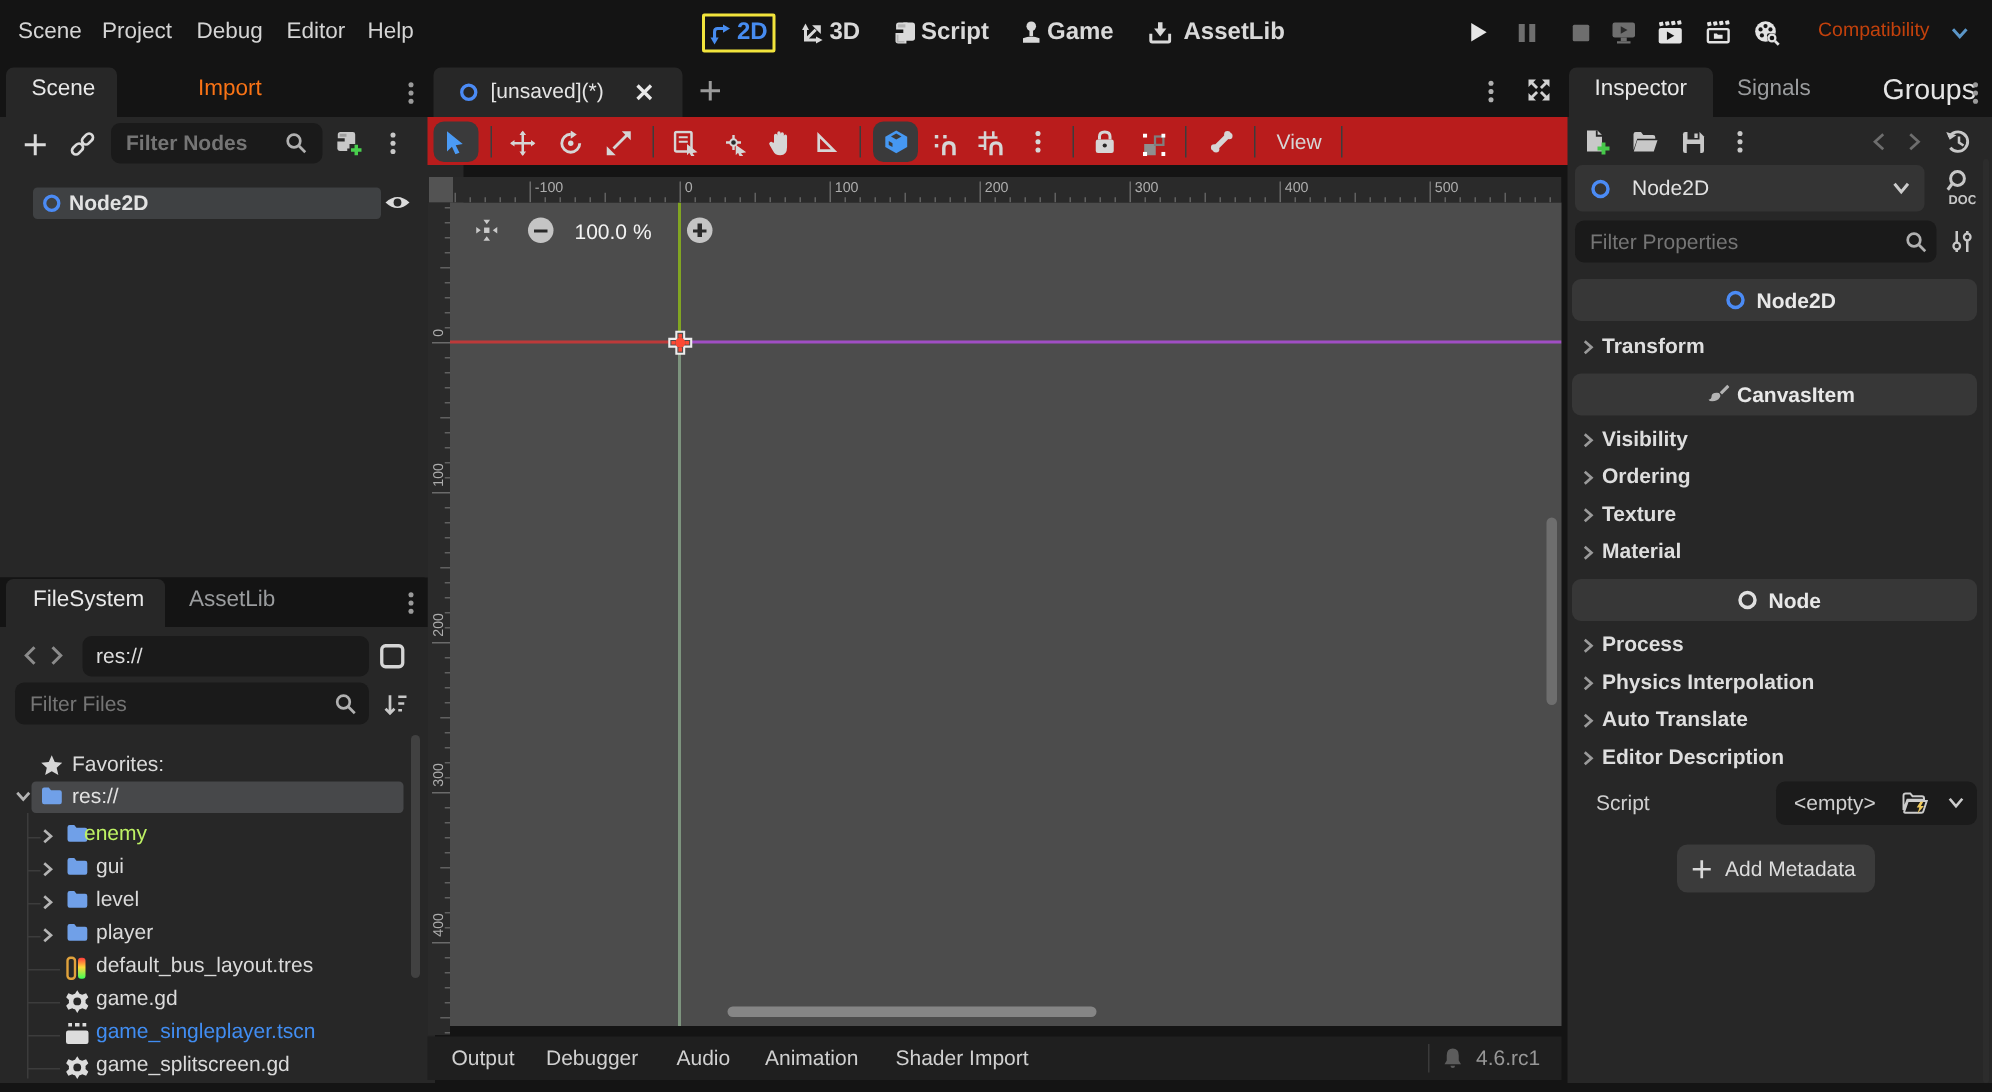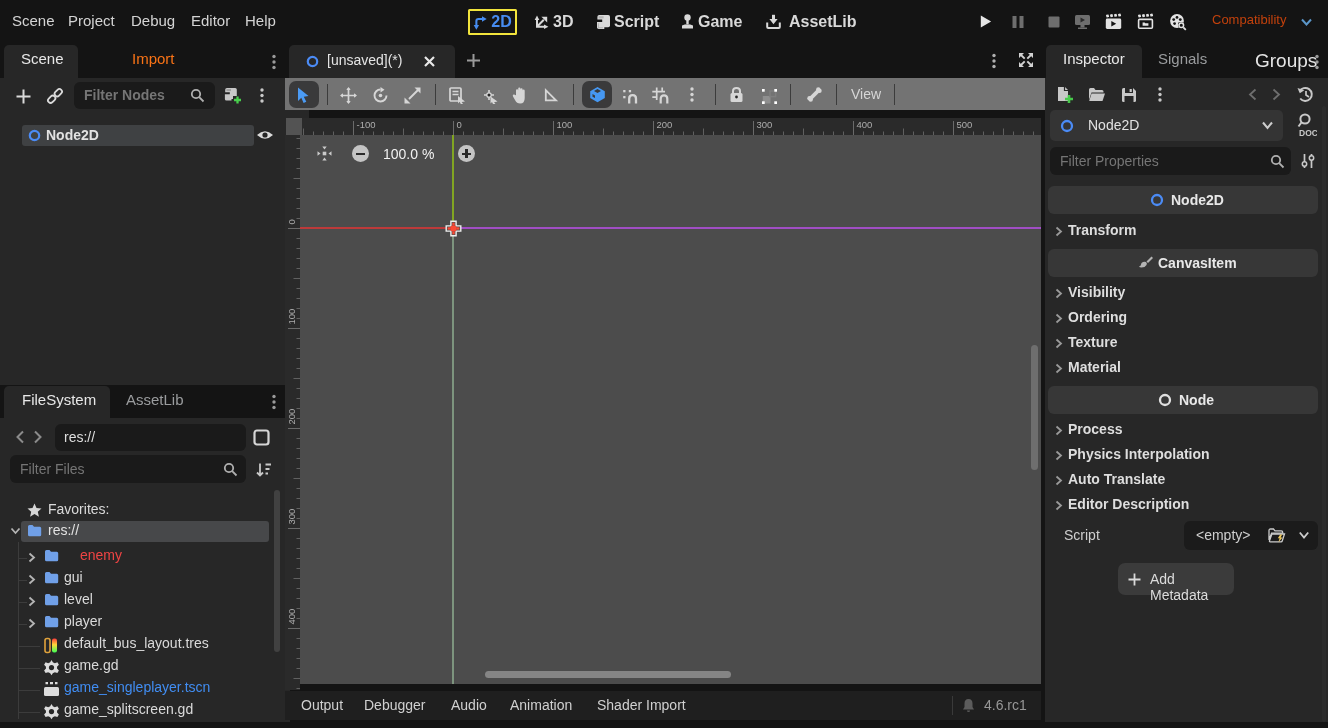--- a/index.html
+++ b/index.html
@@ -229,21 +229,21 @@
 
   <div class="abs" style="left:18px;top:124px;width:1px;height:177px;background:#3c3c3c;"></div>
 
   <div class="abs" style="left:18px;top:140px;width:9px;height:1px;background:#3c3c3c;"></div>
   <svg class="abs" style="left:28px;top:134px;" width="8" height="11" viewBox="0 0 8 11">
       <path d="M1.5 1.5 L6 5.5 L1.5 9.5" fill="none" stroke="#b4b4b4" stroke-width="1.8"></path>
     </svg>
   <svg class="abs" style="left:44px;top:131px;" width="15" height="13" viewBox="0 0 15 13">
       <path d="M1 2.5 Q1 1 2.5 1 L5.5 1 L7 2.8 L12.8 2.8 Q14.2 2.8 14.2 4.3 L14.2 10.7 Q14.2 12.2 12.8 12.2 L2.5 12.2 Q1 12.2 1 10.7 Z" fill="#70a0e8"></path>
     </svg>
-  <span class="abs" style="left:80px;top:129px;color:#ef4444;font-size:14px;">enemy</span>
+  <span class="abs" style="left:56px;top:129px;color:#bef264;font-size:14px;">enemy</span>
 
   <div class="abs" style="left:18px;top:162px;width:9px;height:1px;background:#3c3c3c;"></div>
   <svg class="abs" style="left:28px;top:156px;" width="8" height="11" viewBox="0 0 8 11">
       <path d="M1.5 1.5 L6 5.5 L1.5 9.5" fill="none" stroke="#b4b4b4" stroke-width="1.8"></path>
     </svg>
   <svg class="abs" style="left:44px;top:153px;" width="15" height="13" viewBox="0 0 15 13">
       <path d="M1 2.5 Q1 1 2.5 1 L5.5 1 L7 2.8 L12.8 2.8 Q14.2 2.8 14.2 4.3 L14.2 10.7 Q14.2 12.2 12.8 12.2 L2.5 12.2 Q1 12.2 1 10.7 Z" fill="#70a0e8"></path>
     </svg>
   <span class="abs" style="left:64px;top:151px;color:#dadada;font-size:14px;">gui</span>
 
@@ -317,21 +317,21 @@
       <circle cx="3" cy="2.5" r="1.7" fill="#b0b0b0"></circle>
       <circle cx="3" cy="8" r="1.7" fill="#b0b0b0"></circle>
       <circle cx="3" cy="13.5" r="1.7" fill="#b0b0b0"></circle>
     </svg>
   <svg class="abs" style="left:733px;top:8px;" width="16" height="16" viewBox="0 0 16 16">
       <path d="M1 1 L6 1 L1 6 Z M15 1 L10 1 L15 6 Z M1 15 L1 10 L6 15 Z M15 15 L15 10 L10 15 Z" fill="#d2d2d2"></path>
       <path d="M2 2 L6.7 6.7 M14 2 L9.3 6.7 M2 14 L6.7 9.3 M14 14 L9.3 9.3" stroke="#d2d2d2" stroke-width="1.9"></path>
     </svg>
 </div>
 
-<div class="abs" style="left:285px;top:78px;width:828px;height:32px;background:#737373;">
+<div class="abs" style="left:285px;top:78px;width:828px;height:32px;background:#b91c1c;">
   <div class="abs" style="left:4px;top:3px;width:30px;height:27px;background:#3a3a3b;border-radius:7px;"></div>
   <svg class="abs" style="left:11px;top:9px;" width="15" height="16" viewBox="0 0 15 16">
       <path d="M2 0.5 L12.5 9 L7.8 9.8 L10.3 14.8 L7.6 15.9 L5.3 10.8 L2 14 Z" fill="#4b9bf5"></path>
     </svg>
   <div class="abs" style="left:42px;top:6px;width:1px;height:21px;background:#3c3c3c;"></div>
 
   <svg class="abs" style="left:55px;top:9px;" width="17" height="17" viewBox="0 0 17 17">
       <path d="M8.5 1 L8.5 16 M1 8.5 L16 8.5" stroke="#d6d6d6" stroke-width="1.7"></path>
       <path d="M8.5 0 L6.3 3 L10.7 3 Z M8.5 17 L6.3 14 L10.7 14 Z M0 8.5 L3 6.3 L3 10.7 Z M17 8.5 L14 6.3 L14 10.7 Z" fill="#d6d6d6"></path>
     </svg>
@@ -625,21 +625,21 @@
     <svg class="abs" style="left:84px;top:7px;" width="18" height="15" viewBox="0 0 18 15">
         <path d="M1 2.5 Q1 1 2.5 1 L5.5 1 L7 2.8 L13.3 2.8 Q14.7 2.8 14.7 4.3 L14.7 5.2 L3.6 5.2 L1 12 Z" fill="none" stroke="#cccccc" stroke-width="1.3"></path>
         <path d="M3.9 6 L16.5 6 L14.2 13 Q14 13.8 13 13.8 L2.2 13.8 Q1.2 13.8 1.5 12.9 Z" fill="none" stroke="#cccccc" stroke-width="1.3"></path>
         <path d="M12.2 6.5 L9.8 10.3 L11.6 10.3 L10.4 14.2 L14.6 9.4 L12.6 9.4 L14.2 6.5 Z" fill="#eec95c"></path>
       </svg>
     <svg class="abs" style="left:114px;top:10px;" width="12" height="9" viewBox="0 0 12 9">
         <path d="M1.8 1.5 L6 6.5 L10.2 1.5" fill="none" stroke="#cccccc" stroke-width="1.8"></path>
       </svg>
   </div>
 
-  <div class="abs" style="left:73px;top:485px;width:116px;height:32px;background:#3b3b3b;border-radius:7px;">
+  <div class="abs" style="left:73px;top:485px;width:132px;height:32px;background:#3b3b3b;border-radius:7px;">
     <svg class="abs" style="left:9px;top:9px;" width="15" height="15" viewBox="0 0 15 15">
         <path d="M7.5 1.5 L7.5 13.5 M1.5 7.5 L13.5 7.5" stroke="#d9d9d9" stroke-width="1.8"></path>
       </svg>
     <span class="abs" style="left:32px;top:8px;color:#dcdcdc;font-size:14px;">Add Metadata</span>
   </div>
 </div>
 
 <div class="abs" style="left:285px;top:691px;width:756px;height:29px;background:#1f1f1f;">
   <span class="abs" style="left:16px;top:6px;color:#d0d0d0;font-size:14px;">Output</span>
   <span class="abs" style="left:79px;top:6px;color:#d0d0d0;font-size:14px;">Debugger</span>

